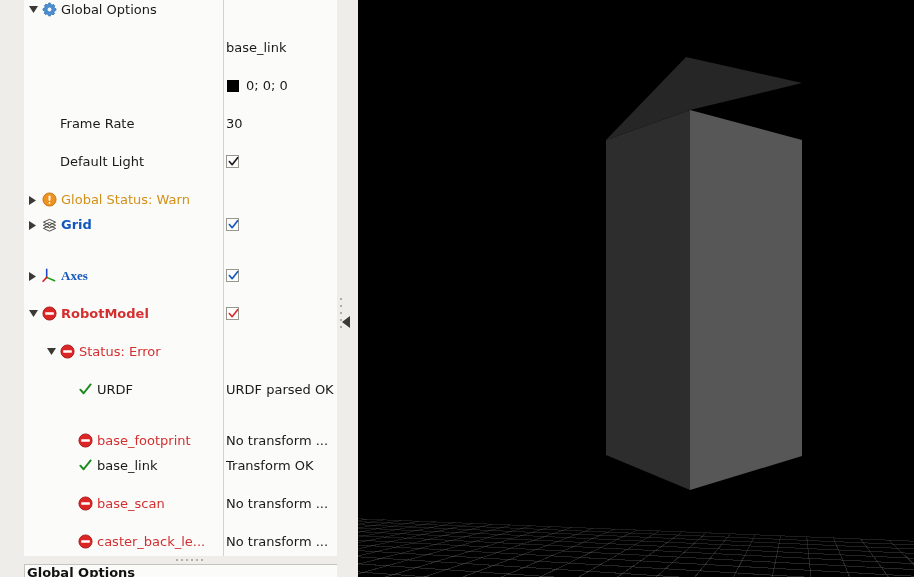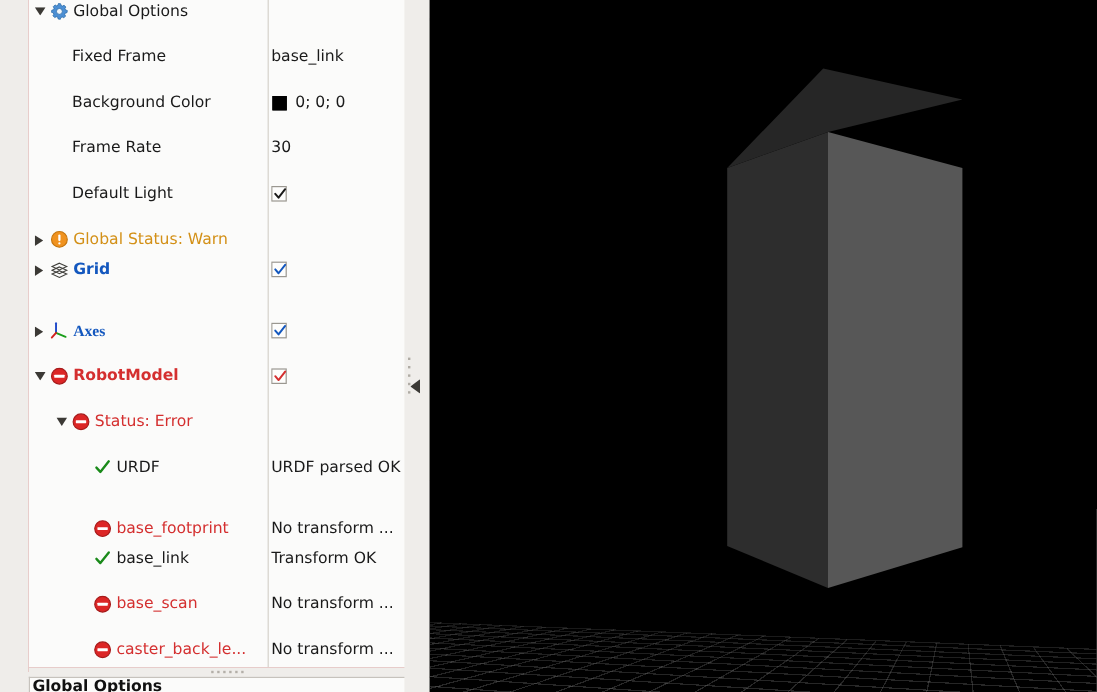--- a/index.html
+++ b/index.html
@@ -246,29 +246,23 @@
                 <svg width="15" height="15" viewBox="0 0 16 16">
                   <path d="M8 1l1.1.25.4 1.5 1.3.55 1.35-.8.8.8.8.8-.8 1.35.55 1.3 1.5.4L15 8l-.25 1.1-1.5.4-.55 1.3.8 1.35-1.6 1.6-1.35-.8-1.3.55-.4 1.5L8 15l-1.1-.25-.4-1.5-1.3-.55-1.35.8-1.6-1.6.8-1.35-.55-1.3-1.5-.4L1 8l.25-1.1 1.5-.4.55-1.3-.8-1.35 1.6-1.6 1.35.8 1.3-.55.4-1.5z" fill="#4c8fd4" stroke="#2d6ca8" stroke-width="0.7"></path>
                   <circle cx="8" cy="8" r="2.6" fill="#f3f7fb" stroke="#2d6ca8" stroke-width="0.7"></circle>
                 </svg>
               </span>
               <span class="nm" style="left: 37px;">Global Options</span>
             </div>
             <div class="cell-value"></div>
           </div>
           <div class="row" style="top: 19px;">
-            <div class="cell-name">
-              <span class="nm" style="left: 36px;">Fixed Frame</span>
-            </div>
             <div class="cell-value">base_link</div>
           </div>
           <div class="row" style="top: 38px;">
-            <div class="cell-name">
-              <span class="nm" style="left: 36px;">Background Color</span>
-            </div>
             <div class="cell-value">
               <span class="swatch" style="background: rgb(0, 0, 0);"></span>
               <span style="position: absolute; left: 20px;">0; 0; 0</span>
             </div>
           </div>
           <div class="row" style="top: 57px;">
             <div class="cell-name">
               <span class="nm" style="left: 36px;">Frame Rate</span>
             </div>
             <div class="cell-value">30</div>

